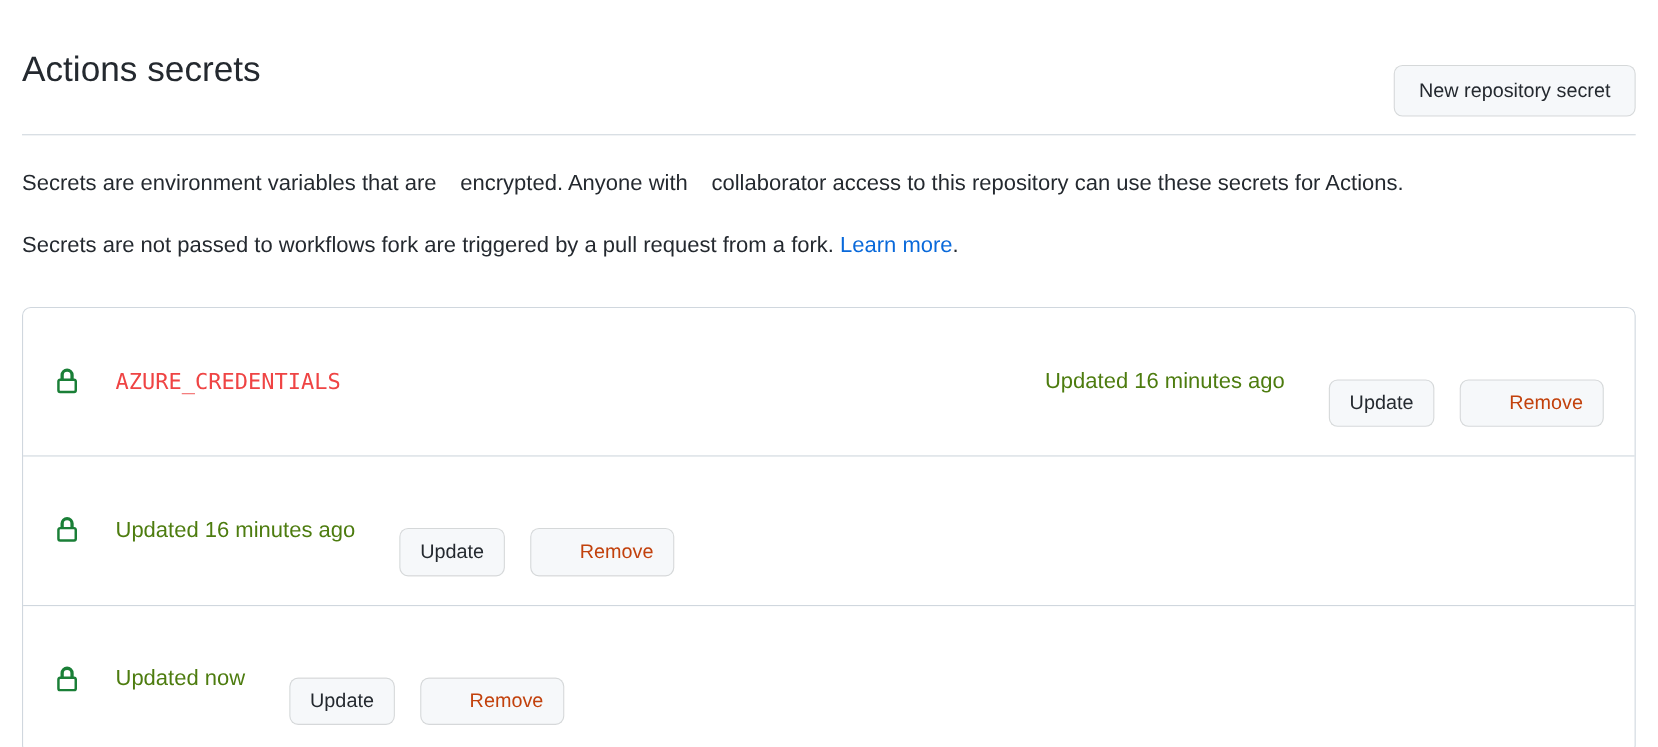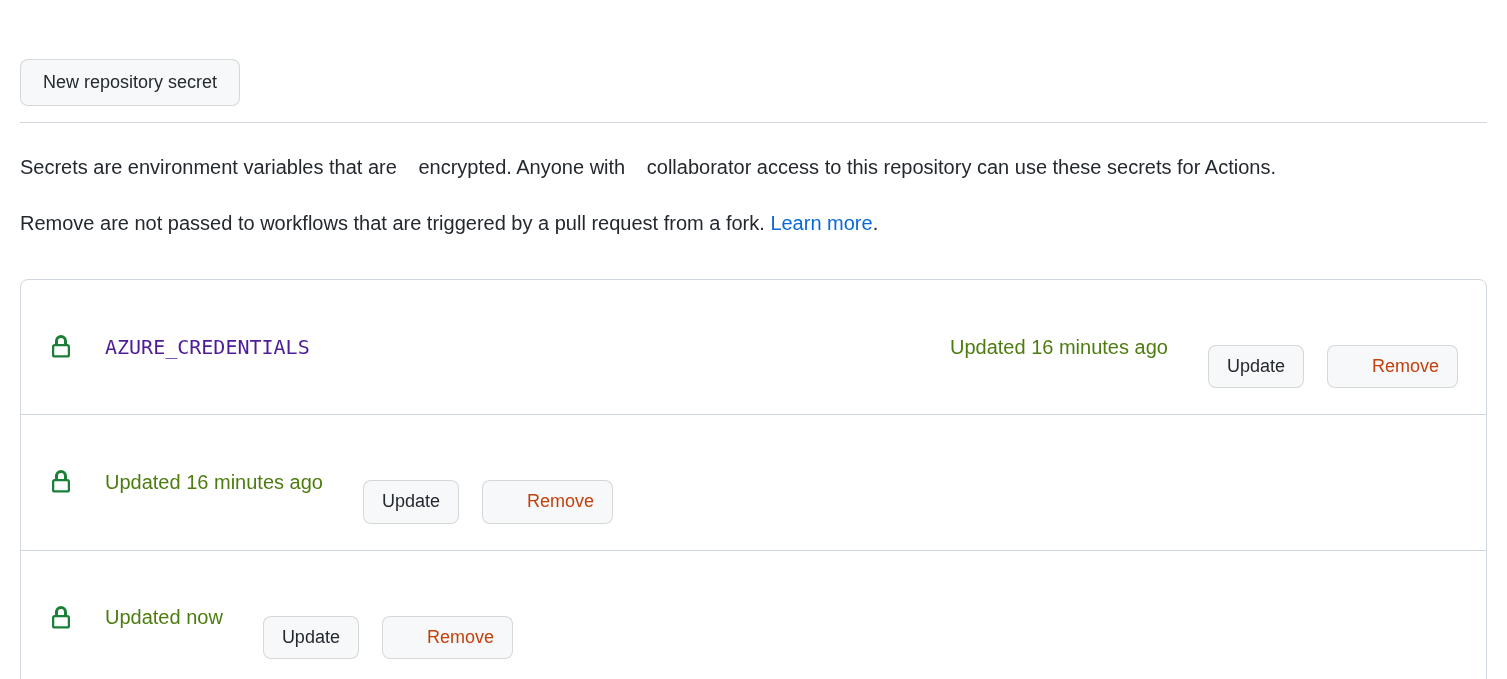--- a/index.html
+++ b/index.html
@@ -82,47 +82,48 @@
       flex-shrink: 0;
       width: 24px;
       height: 28px;
       margin-right: 32px;
       color: #1a7f37;
     }
     .secret-name {
       flex: 1;
       font-size: 20px;
       font-weight: 400;
-      color: #4c1d95;
+      color: #ef4444;
       font-family: ui-monospace, SFMono-Regular, "SF Mono", Menlo, Consolas, monospace;
     }
     .secret-updated {
       font-size: 20px;
       color: #4d7c0f;
       margin-right: 40px;
       white-space: nowrap;
     }
     .row-actions {
       display: flex;
       gap: 23px;
     }
   </style>
 </head>
 <body>
 
 <div class="header-row">
+  <h1 class="page-title">Actions secrets</h1>
   <button class="btn">New repository secret</button>
 </div>
 
 <p class="description">
   <span>Secrets are environment variables that are </span><strong>encrypted</strong><span>. Anyone with </span><strong>collaborator</strong><span> access to this repository can use these secrets for Actions.</span>
 </p>
 
 <p class="description">
-  <span>Remove are not passed to workflows that are triggered by a pull request from a fork. </span><a class="link">Learn more</a><span>.</span>
+  <span>Secrets are not passed to workflows fork are triggered by a pull request from a fork. </span><a class="link">Learn more</a><span>.</span>
 </p>
 
 <div class="secrets-list">
 
   <div class="secret-row">
     <span class="lock-icon">
       <svg viewBox="0 0 16 16" width="24" height="28" fill="currentColor">
           <path d="M4 4a4 4 0 0 1 8 0v2h.25c.966 0 1.75.784 1.75 1.75v5.5A1.75 1.75 0 0 1 12.25 15h-8.5A1.75 1.75 0 0 1 2 13.25v-5.5C2 6.784 2.784 6 3.75 6H4V4zm6 2V4a2 2 0 1 0-4 0v2h4zM3.75 7.5a.25.25 0 0 0-.25.25v5.5c0 .138.112.25.25.25h8.5a.25.25 0 0 0 .25-.25v-5.5a.25.25 0 0 0-.25-.25h-8.5z"></path>
         </svg>
     </span>

